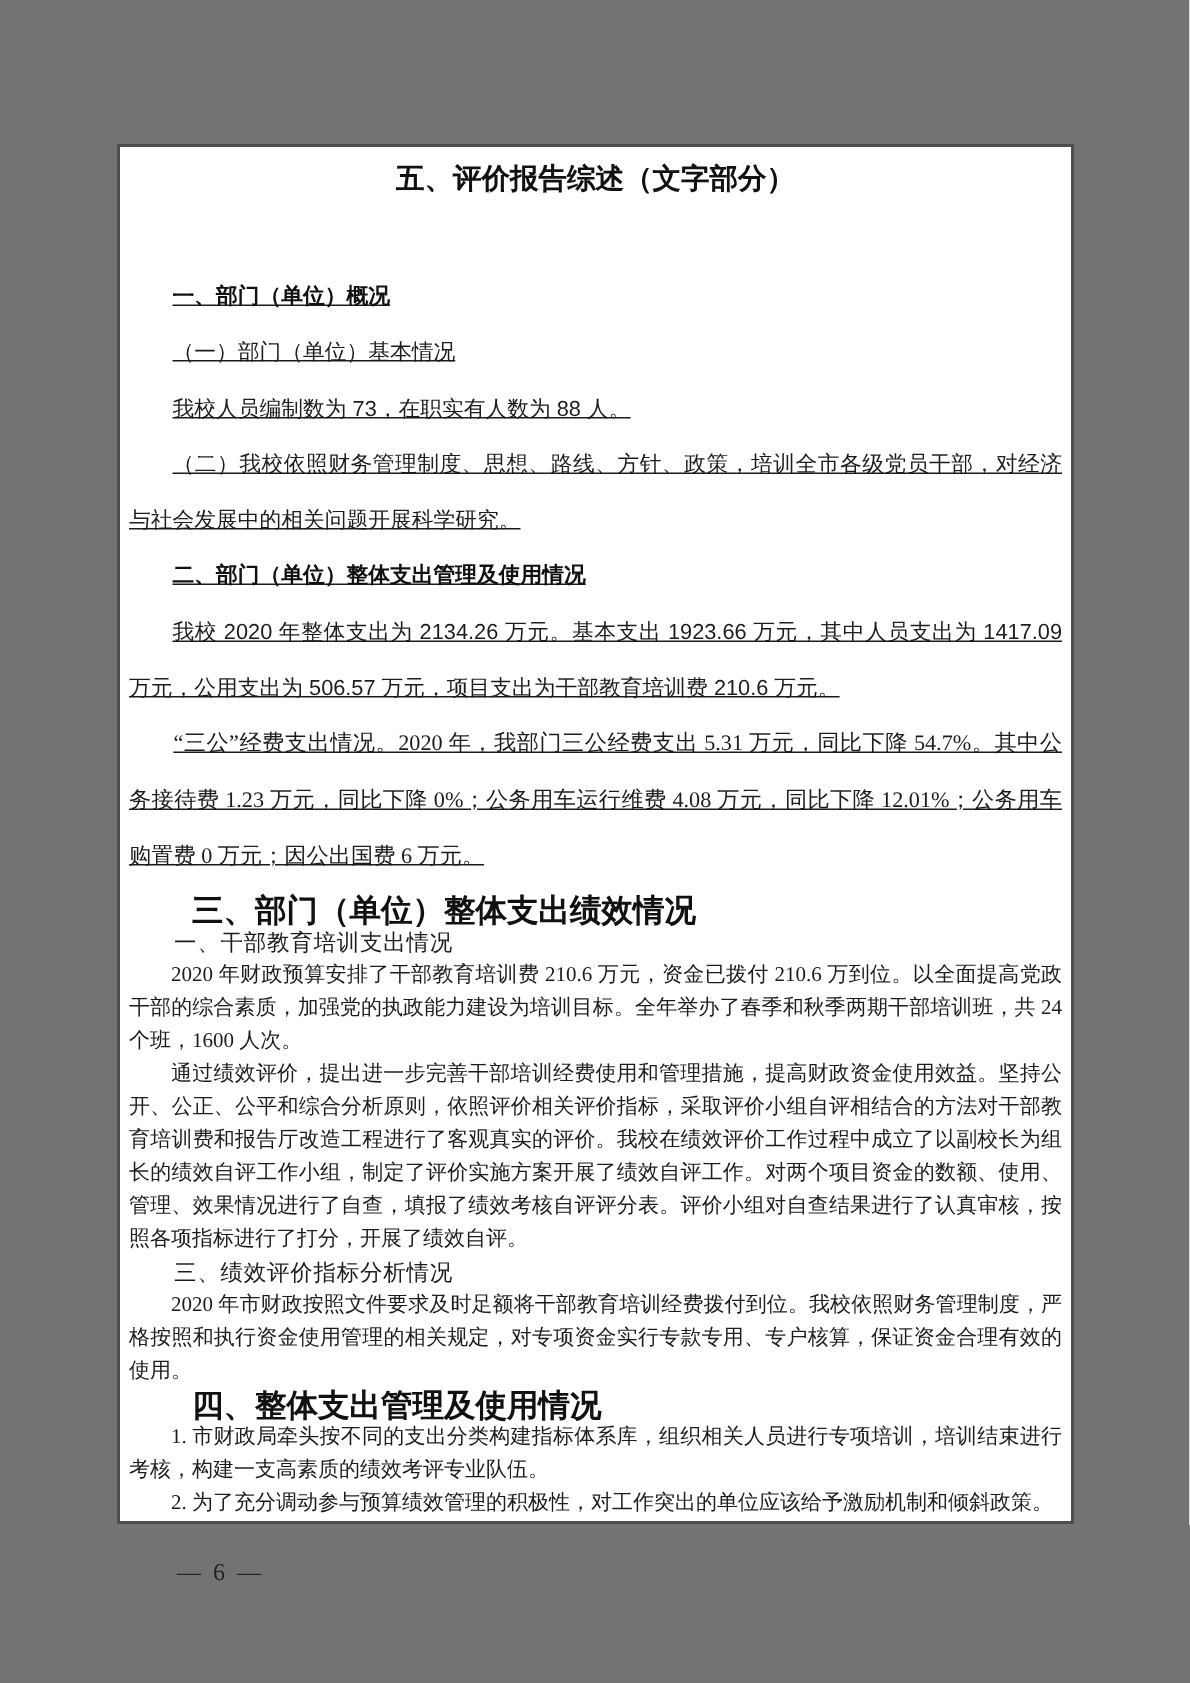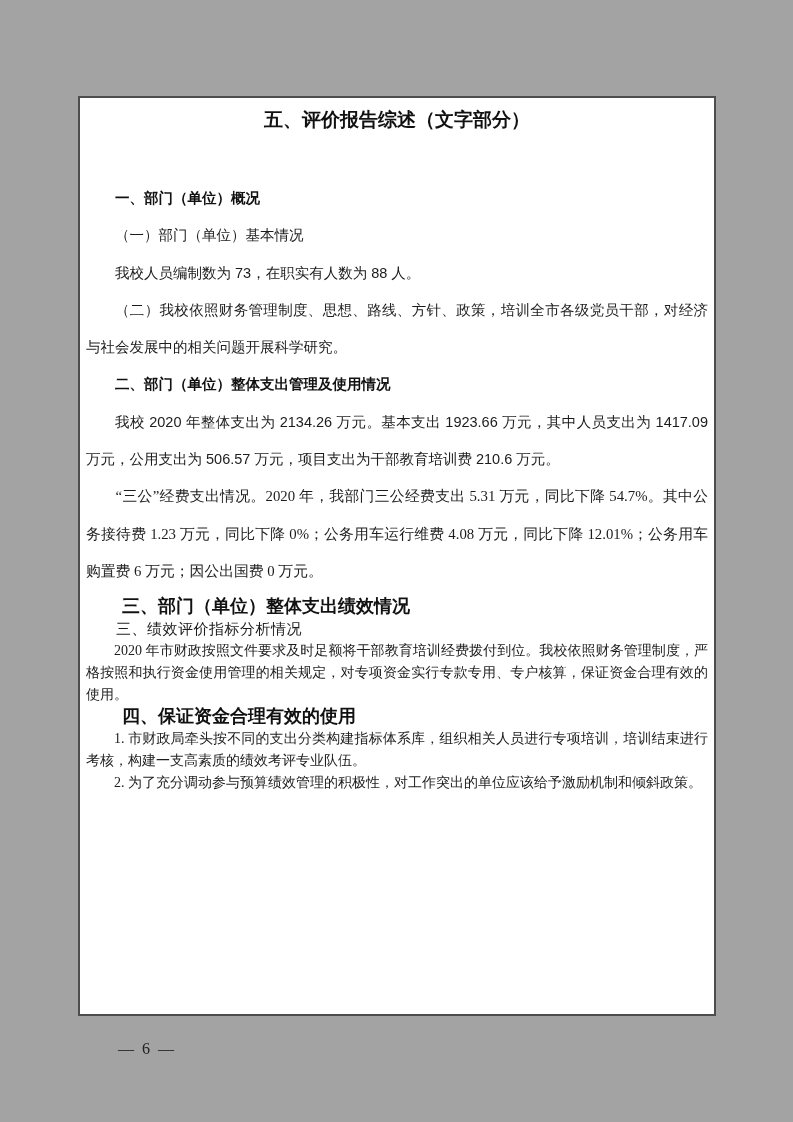--- a/index.html
+++ b/index.html
@@ -4,21 +4,21 @@
 <style>
   html, body {
     margin: 0;
     padding: 0;
     background: #ffffff;
   }
   .page {
     position: relative;
     width: 793px;
     height: 1122px;
-    background: #a3a3a3;
+    background: #737373;
     overflow: hidden;
     font-family: "Liberation Sans", sans-serif;
     color: #1c1c1c;
   }
   .report-box {
     position: absolute;
     left: 78px;
     top: 96px;
     width: 638px;
     height: 920px;
@@ -37,20 +37,21 @@
     font-family: "Liberation Sans", sans-serif;
     color: #111111;
   }
   
   .section-a {
     margin-top: 46px;
     font-size: 14.5px;
     line-height: 37.3px;
     text-align: justify;
     font-family: "Liberation Sans", sans-serif;
+    text-decoration: underline;
   }
   .section-a p {
     margin: 0;
     text-indent: 2em;
   }
   .section-a .h {
     font-weight: bold;
     color: #111111;
   }
   .section-a .serif {
@@ -63,23 +64,23 @@
     font-size: 14px;
     line-height: 22px;
     text-align: justify;
     font-family: "Liberation Serif", serif;
   }
   .section-b p {
     margin: 0;
     text-indent: 2em;
   }
   .section-b .h {
-    font-family: Liberation Mono, monospace;
+    font-family: Liberation Serif, serif;
     font-weight: bold;
-    font-size: 18px;
+    font-size: 21px;
     color: #111111;
   }
   .section-b .sub {
     font-size: 15px;
     letter-spacing: 0.5px;
   }
   .page-number {
     position: absolute;
     left: 118px;
     top: 1040px;
@@ -98,28 +99,31 @@
 
     <h1 class="report-title">五、评价报告综述（文字部分）</h1>
 
     <div class="section-a">
       <p class="h">一、部门（单位）概况</p>
       <p>（一）部门（单位）基本情况</p>
       <p>我校人员编制数为 73，在职实有人数为 88 人。</p>
       <p>（二）我校依照财务管理制度、思想、路线、方针、政策，培训全市各级党员干部，对经济与社会发展中的相关问题开展科学研究。</p>
       <p class="h">二、部门（单位）整体支出管理及使用情况</p>
       <p>我校 2020 年整体支出为 2134.26 万元。基本支出 1923.66 万元，其中人员支出为 1417.09 万元，公用支出为 506.57 万元，项目支出为干部教育培训费 210.6 万元。</p>
-      <p class="serif">“三公”经费支出情况。2020 年，我部门三公经费支出 5.31 万元，同比下降 54.7%。其中公务接待费 1.23 万元，同比下降 0%；公务用车运行维费 4.08 万元，同比下降 12.01%；公务用车购置费 6 万元；因公出国费 0 万元。</p>
+      <p class="serif">“三公”经费支出情况。2020 年，我部门三公经费支出 5.31 万元，同比下降 54.7%。其中公务接待费 1.23 万元，同比下降 0%；公务用车运行维费 4.08 万元，同比下降 12.01%；公务用车购置费 0 万元；因公出国费 6 万元。</p>
     </div>
 
     <div class="section-b">
       <p class="h">三、部门（单位）整体支出绩效情况</p>
+      <p class="sub">一、干部教育培训支出情况</p>
+      <p>2020 年财政预算安排了干部教育培训费 210.6 万元，资金已拨付 210.6 万到位。以全面提高党政干部的综合素质，加强党的执政能力建设为培训目标。全年举办了春季和秋季两期干部培训班，共 24 个班，1600 人次。</p>
+      <p>通过绩效评价，提出进一步完善干部培训经费使用和管理措施，提高财政资金使用效益。坚持公开、公正、公平和综合分析原则，依照评价相关评价指标，采取评价小组自评相结合的方法对干部教育培训费和报告厅改造工程进行了客观真实的评价。我校在绩效评价工作过程中成立了以副校长为组长的绩效自评工作小组，制定了评价实施方案开展了绩效自评工作。对两个项目资金的数额、使用、管理、效果情况进行了自查，填报了绩效考核自评评分表。评价小组对自查结果进行了认真审核，按照各项指标进行了打分，开展了绩效自评。</p>
       <p class="sub">三、绩效评价指标分析情况</p>
       <p>2020 年市财政按照文件要求及时足额将干部教育培训经费拨付到位。我校依照财务管理制度，严格按照和执行资金使用管理的相关规定，对专项资金实行专款专用、专户核算，保证资金合理有效的使用。</p>
-      <p class="h">四、保证资金合理有效的使用</p>
+      <p class="h">四、整体支出管理及使用情况</p>
       <p>1. 市财政局牵头按不同的支出分类构建指标体系库，组织相关人员进行专项培训，培训结束进行考核，构建一支高素质的绩效考评专业队伍。</p>
       <p>2. 为了充分调动参与预算绩效管理的积极性，对工作突出的单位应该给予激励机制和倾斜政策。</p>
     </div>
 
   </div>
 
   <div class="page-number">— 6 —</div>
 
 </div>
 

